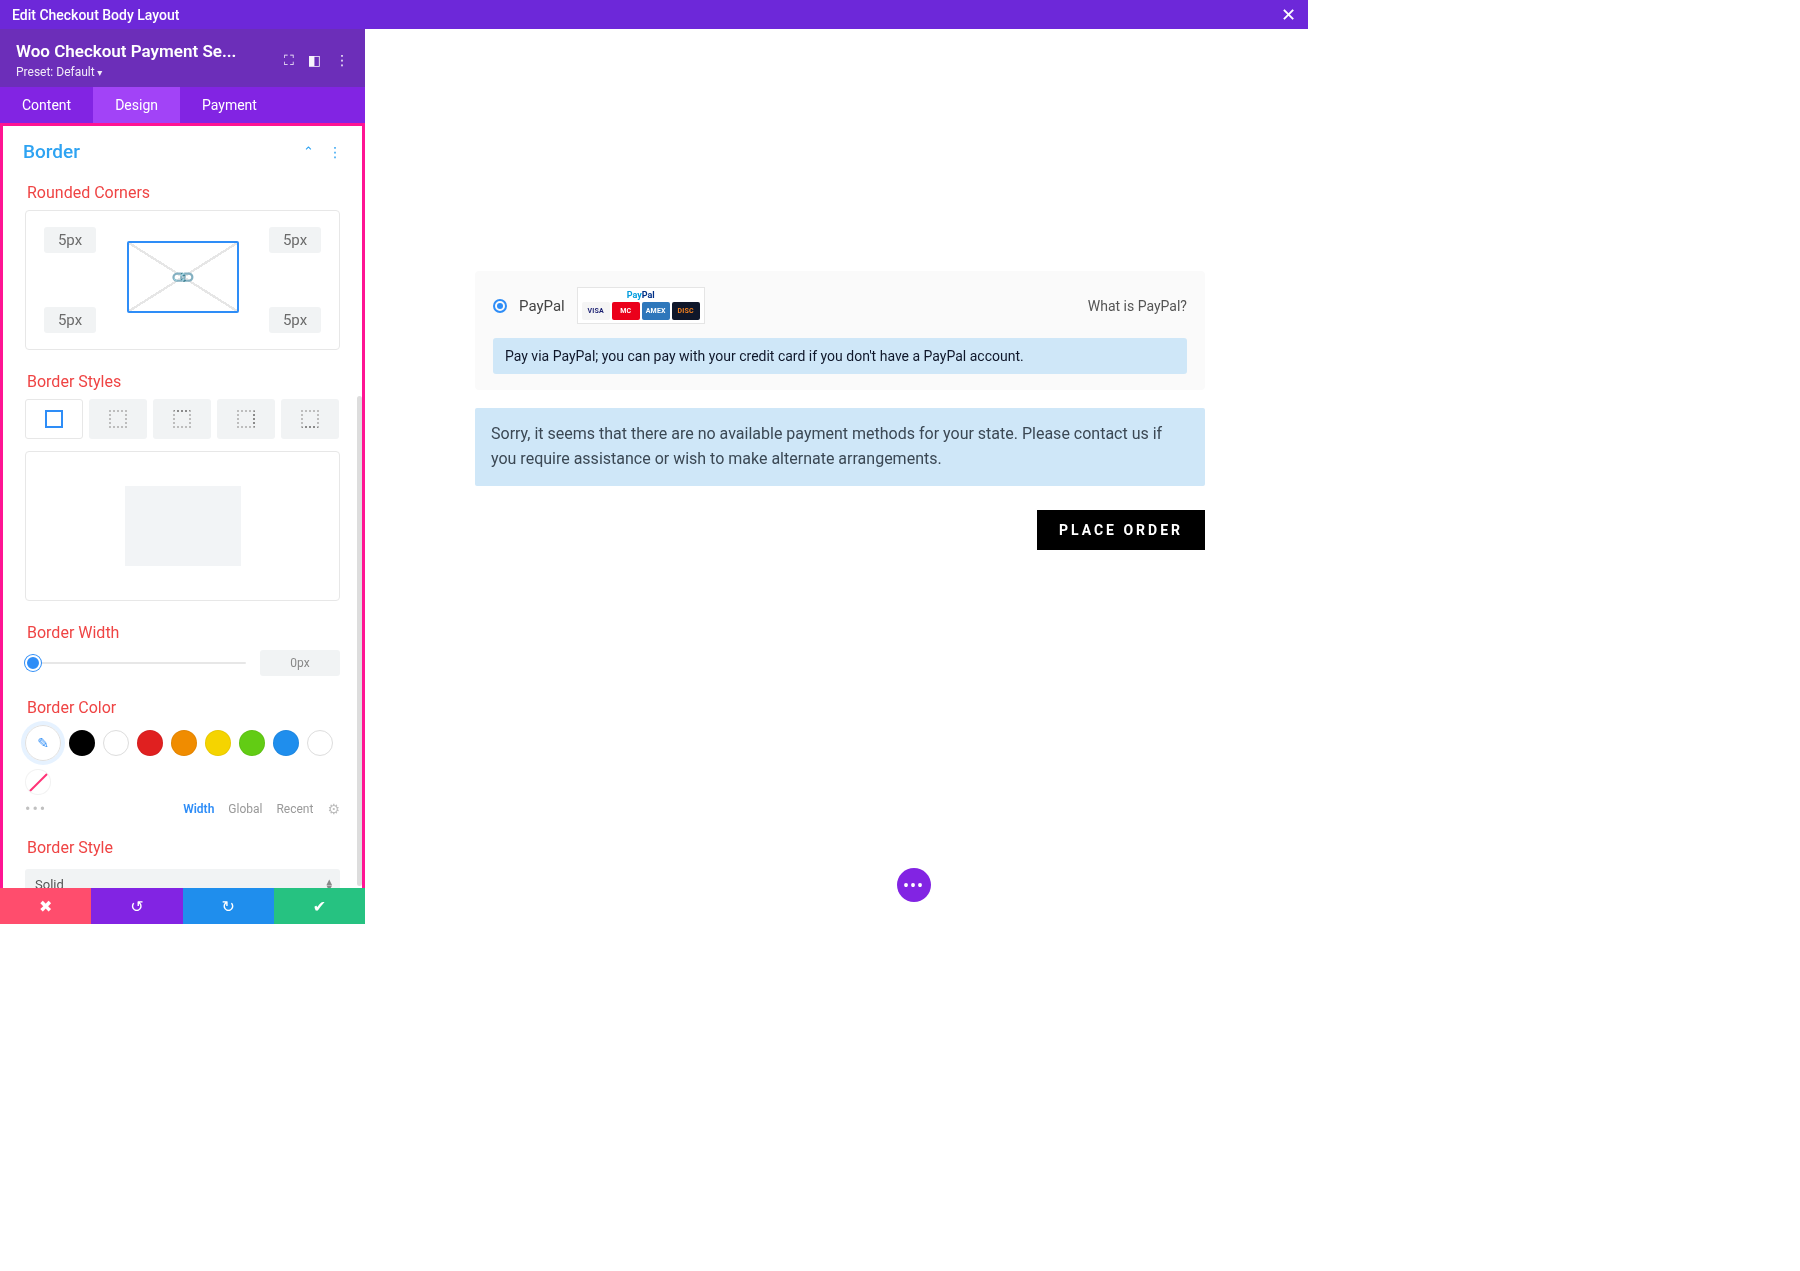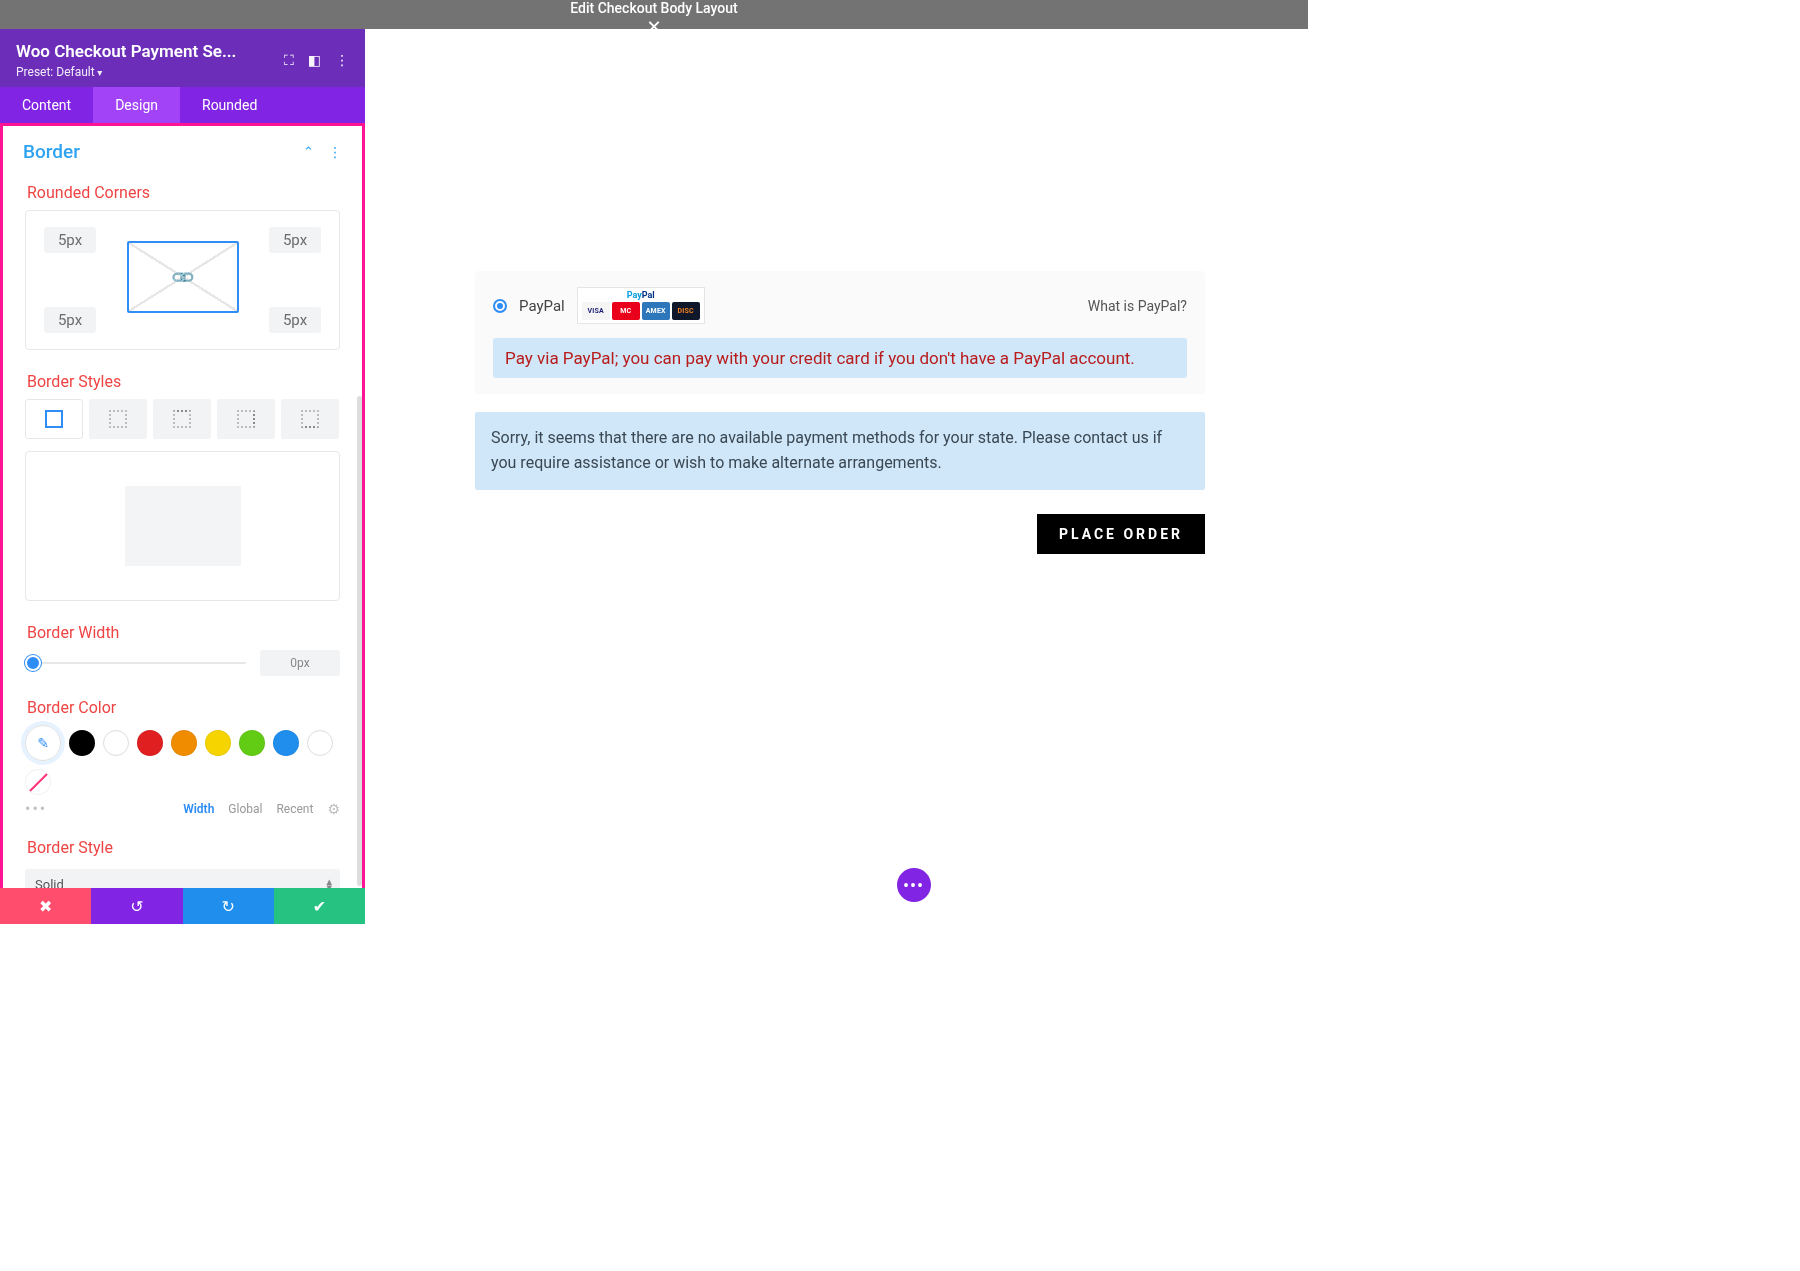--- a/index.html
+++ b/index.html
@@ -1,20 +1,20 @@
 <!DOCTYPE html>
 <html><head>
 <meta charset="utf-8">
 <style>
   * { box-sizing: border-box; margin: 0; padding: 0; }
   body { font-family: -apple-system, BlinkMacSystemFont, "Segoe UI", Roboto, Helvetica, Arial, sans-serif; font-size: 14px; color: #333; background: #fff; }
   .app { display: flex; flex-direction: column; height: 924px; width: 1308px; background: #fff; }
 
   
-  .titlebar { background: #737373; color: #fff; height: 29px; display: flex; align-items: center; padding: 0 12px; justify-content: space-between; flex-direction: column; }
+  .titlebar { background: #6d28d9; color: #fff; height: 29px; display: flex; align-items: center; padding: 0 12px; justify-content: space-between; }
   .titlebar span.t { font-size: 14px; font-weight: 500; }
   .close-x { font-size: 18px; font-weight: 300; cursor: pointer; }
 
   .main { display: flex; flex: 1; overflow: hidden; }
   
   .sidebar-wrap { width: 365px; display: flex; flex-direction: column; background: #fff; }
   .module-header { background: #6c2eb9; color: #fff; padding: 12px 16px 8px; display: flex; align-items: center; justify-content: space-between; }
   .module-header .left { max-width: 250px; }
   .module-title { font-size: 17px; font-weight: 600; white-space: nowrap; overflow: hidden; text-overflow: ellipsis; }
   .preset { font-size: 12px; opacity: .9; margin-top: 4px; }
@@ -107,21 +107,21 @@
   .pay-label { font-size: 15px; color:#444; }
   .pay-logos { border:1px solid #e5e5e5; background:#fff; padding: 2px 4px 3px; display:flex; flex-direction:column; align-items:center; gap:2px; }
   .pp-word { font-size: 9px; font-weight:700; color:#003087; }
   .pp-word i { color:#009cde; font-style: normal;}
   .cards { display:flex; gap:2px; }
   .cc { width: 28px; height: 18px; border-radius: 2px; font-size: 7px; font-weight:700; color:#fff; display:flex; align-items:center; justify-content:center; letter-spacing:.2px; }
   .cc.visa { background:#f5f5f5; color:#1a1f71; }
   .cc.mc   { background:#eb001b; }
   .cc.amex { background:#2e77bb; color:#fff; }
   .cc.disc { background:#0f172a; color:#f58220; }
-  .pay-info { margin: 14px 0 0; background:#cfe7f8; border-radius: 3px; padding: 10px 12px; font-size: 17px; color:#b91c1c; }
+  .pay-info { margin: 14px 0 0; background:#cfe7f8; border-radius: 3px; padding: 10px 12px; font-size: 14px; color:#0f172a; }
   .notice { margin-top: 18px; background:#cfe7f8; padding: 14px 16px; font-size: 16px; color:#3b4854; line-height: 1.55; border-radius: 2px; }
   .place-order { margin-top: 24px; margin-left: auto; display:block; width: max-content; background:#000; color:#fff; padding: 12px 22px; font-size: 14px; font-weight:700; letter-spacing: 3px; }
 
   .fab { position:absolute; bottom: 22px; left: 50%; transform: translateX(60px); width: 34px; height:34px; border-radius:50%; background:#8224e3; color:#fff; display:flex; align-items:center; justify-content:center; font-size:18px; letter-spacing:1px; cursor:pointer; }
 </style>
 </head>
 <body>
 
 <div class="app">
   <div class="titlebar">
@@ -139,21 +139,21 @@
         <div class="mh-icons">
           <span>⛶</span>
           <span>◧</span>
           <span>⋮</span>
         </div>
       </div>
 
       <div class="tabs">
         <div class="tab">Content</div>
         <div class="tab active">Design</div>
-        <div class="tab">Rounded</div>
+        <div class="tab">Payment</div>
       </div>
 
       <div class="sidebar-body">
         <div class="scroll-ind"></div>
 
         <div class="section-head">
           <div class="section-title">Border</div>
           <div class="actions">
             <span class="chev">⌃</span>
             <span class="vdots">⋮</span>

